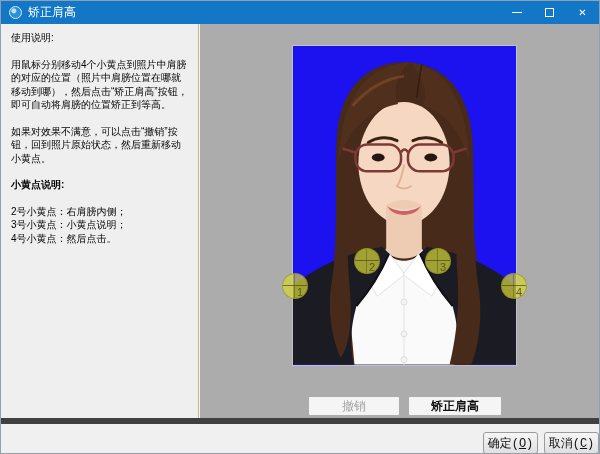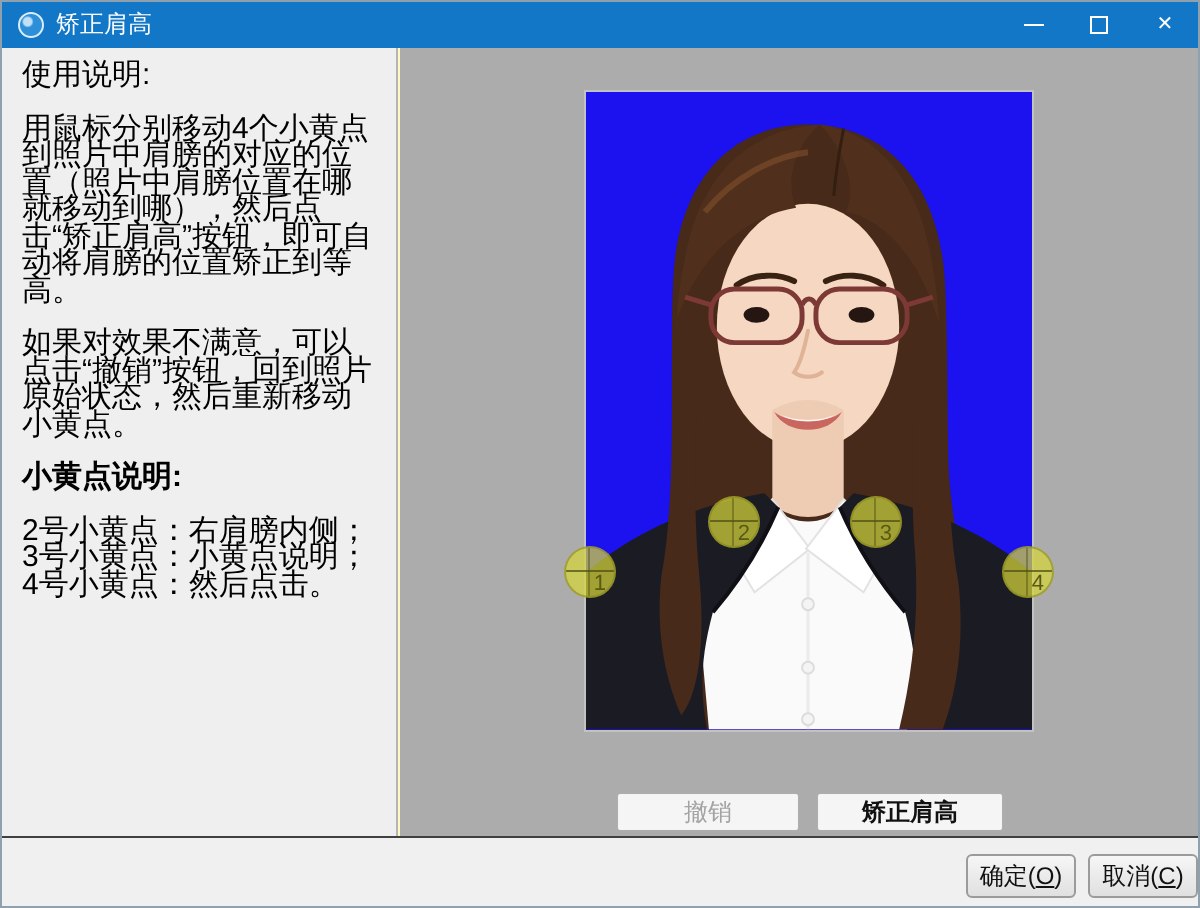--- a/index.html
+++ b/index.html
@@ -18,21 +18,21 @@
   .title-text { color:#FFFFFF; font-size:12px; }
   .win-controls { position:absolute; right:0; top:0; height:23px; display:flex; }
   .win-btn { width:33px; height:23px; display:flex; align-items:center; justify-content:center;
              color:#FFFFFF; font-size:10px; cursor:default; }
   .min-glyph { width:10px; height:1px; background:#FFFFFF; display:inline-block; }
   .max-glyph { width:9px; height:9px; border:1px solid #FFFFFF; display:inline-block; }
 
   
   .panel { position:absolute; left:0; top:23px; width:198px; bottom:35px;
            background:#EFEFEF; border-right:1px solid #B5B5B5;
-           padding:7px 8px 0 10px; color:#000; font-size:15px; line-height:13.5px; }
+           padding:7px 8px 0 10px; color:#000; font-size:10px; line-height:13.5px; }
   .panel .sec-title { margin-bottom:13px; }
   .panel p { margin-bottom:13px; }
   .panel .dots-title { margin-top:13px; margin-bottom:13px;font-weight:bold; }
   .panel .dot-line { line-height:13.5px; }
 
   
   .content { position:absolute; left:199px; top:23px; right:0; bottom:35px; background:#ACACAC; }
 
   
   .photo { position:absolute; left:291px; top:44px; width:225px; height:321px;
@@ -53,21 +53,21 @@
 
   
   .act-btn { position:absolute; height:20px; top:395px; background:#F5F5F5;
              border:1px solid #ADADAD; border-radius:2px; font-size:12px;
              font-family:inherit; z-index:3; }
   .undo-btn { left:307px; width:92px; color:#A3A3A3; }
   .correct-btn { left:407px; width:94px; color:#111; font-weight:bold; }
 
   
   .footer { position:absolute; left:0; right:0; bottom:0; height:35px;
-            background:#F0F0F0; border-top:1px solid #404040; z-index:4; }
+            background:#F0F0F0; border-top:6px solid #404040; z-index:4;font-family:Liberation Mono, monospace; }
   .foot-btn { position:absolute; top:8px; height:22px; font-size:12px; color:#111;
               background:linear-gradient(#F6F6F6,#E0E0E0); border:1px solid #9B9B9B;
               border-radius:3px; font-family:inherit; }
   .ok-btn { left:482px; width:55px; }
   .cancel-btn { left:543px; width:55px; }
   .mnemonic { text-decoration:underline; }
 </style>
 </head>
 <body>
 

